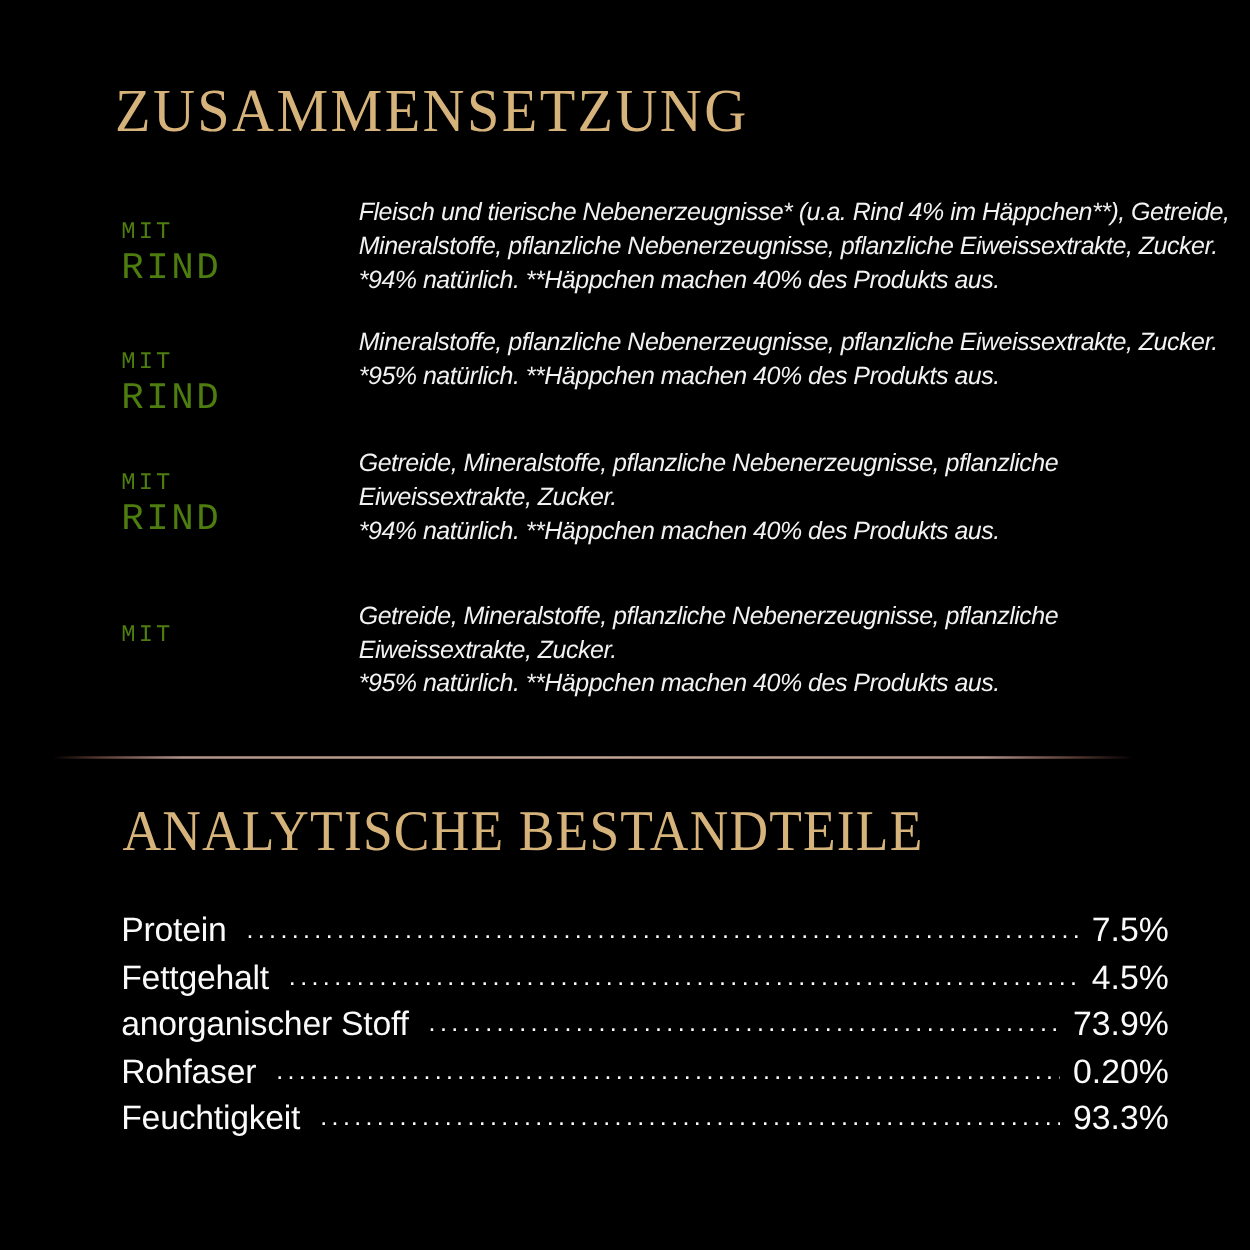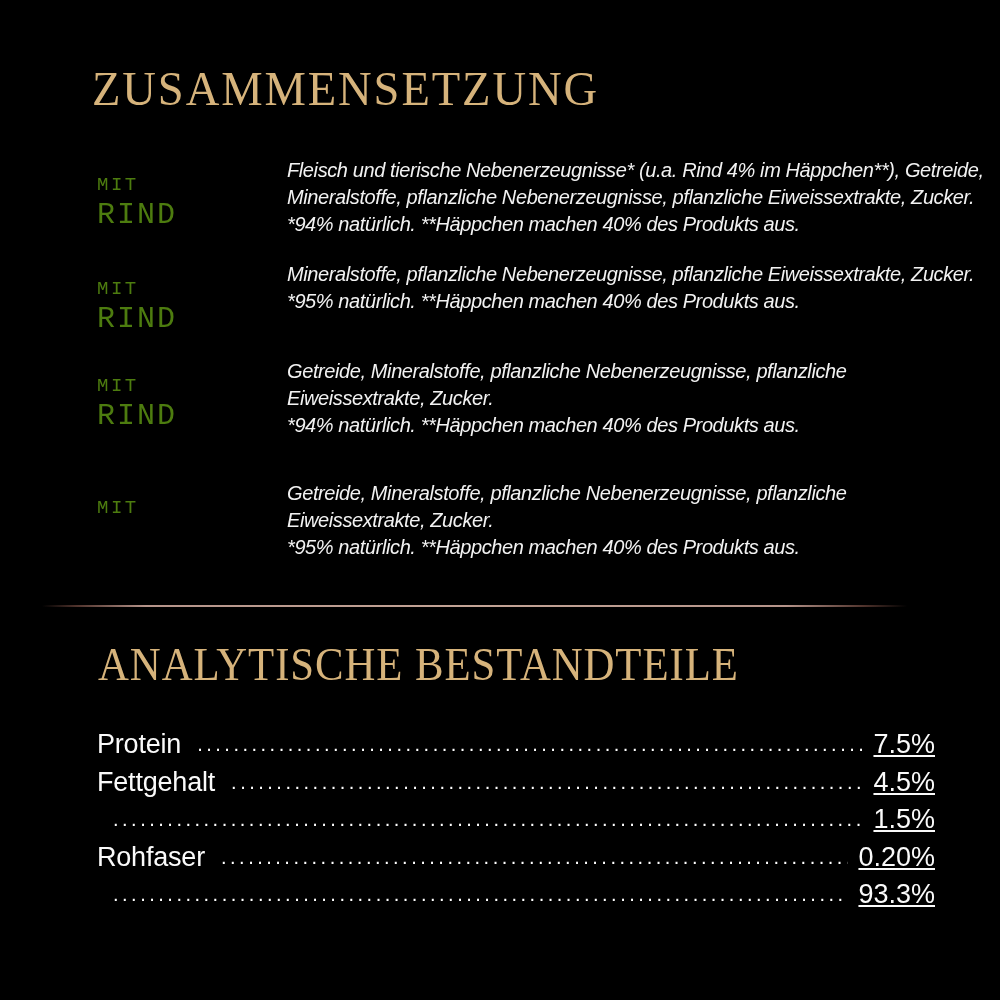--- a/index.html
+++ b/index.html
@@ -105,21 +105,20 @@
     flex: 1 1 auto;
     overflow: hidden;
     white-space: nowrap;
     margin: 0 10px 0 16px;
     font-size: 20px;
     letter-spacing: 3.5px;
     color: #ffffff;
   }
   .row-value {
     white-space: nowrap;
-    text-decoration: underline;
   }
 </style>
 </head>
 <body>
 
 <div class="canvas">
 
   <div id="composition-title" class="serif-title">ZUSAMMENSETZUNG</div>
 
   <div id="section-rind" class="section">
@@ -177,27 +176,29 @@
       <span class="row-label">Protein</span>
       <span class="dot-leader">............................................................................................................................................................................................................................................................................................................</span>
       <span class="row-value">7.5%</span>
     </div>
     <div class="table-row">
       <span class="row-label">Fettgehalt</span>
       <span class="dot-leader">............................................................................................................................................................................................................................................................................................................</span>
       <span class="row-value">4.5%</span>
     </div>
     <div class="table-row">
-      <span class="dot-leader">............................................................................................................................................................................................................................................................................................................</span>
-      <span class="row-value">1.5%</span>
+      <span class="row-label">anorganischer Stoff</span>
+      <span class="dot-leader">............................................................................................................................................................................................................................................................................................................</span>
+      <span class="row-value">73.9%</span>
     </div>
     <div class="table-row">
       <span class="row-label">Rohfaser</span>
       <span class="dot-leader">............................................................................................................................................................................................................................................................................................................</span>
       <span class="row-value">0.20%</span>
     </div>
     <div class="table-row">
+      <span class="row-label">Feuchtigkeit</span>
       <span class="dot-leader">............................................................................................................................................................................................................................................................................................................</span>
       <span class="row-value">93.3%</span>
     </div>
   </div>
 
 </div>
 
 </body></html>

